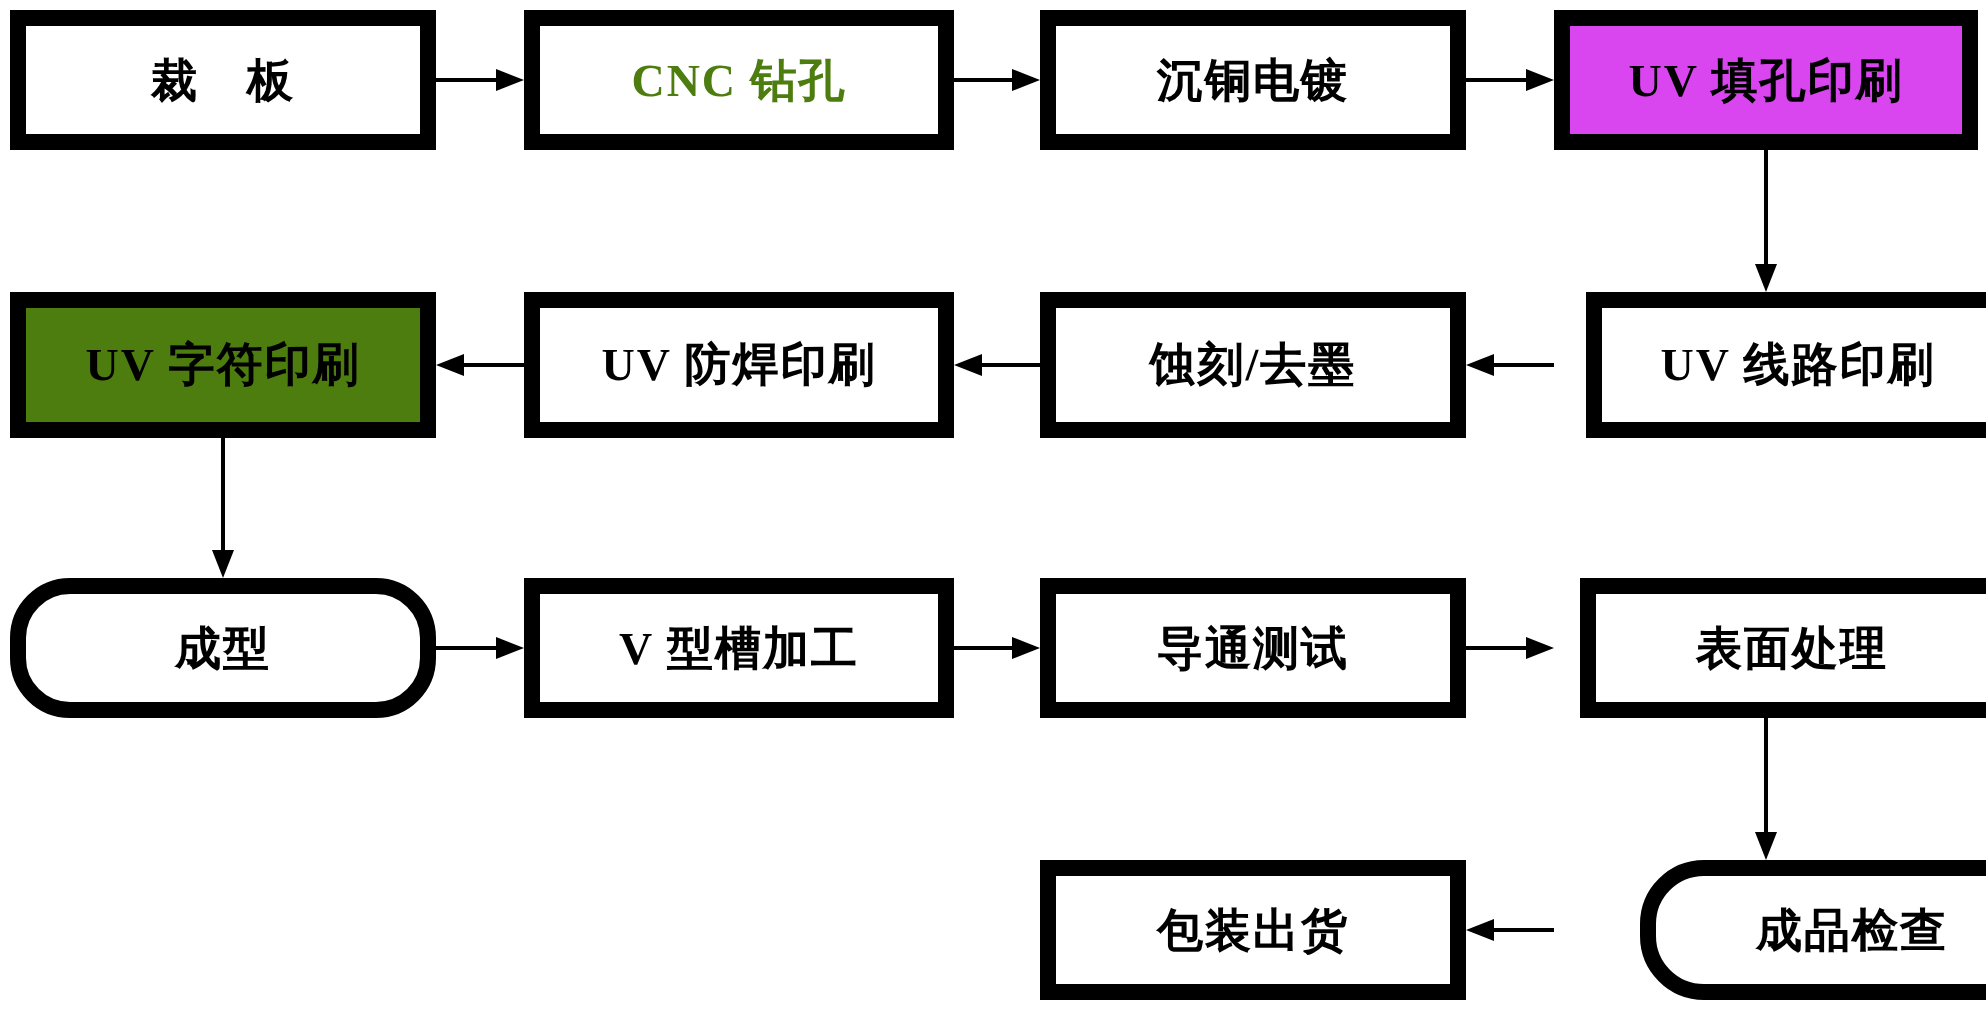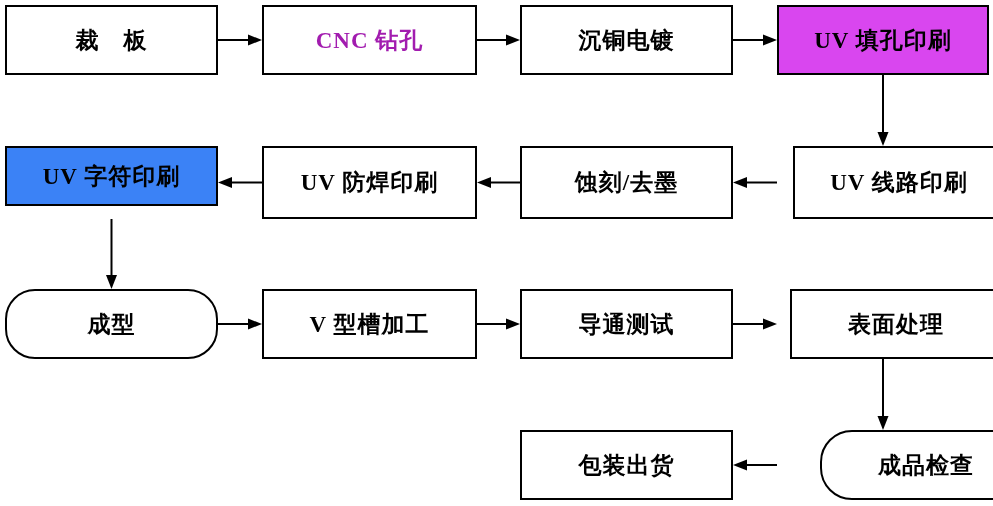--- a/index.html
+++ b/index.html
@@ -19,21 +19,21 @@
     position: absolute;
     left: 0;
     top: 0;
     width: 993px;
     height: 506px;
     pointer-events: none;
   }
   .node {
     position: absolute;
     box-sizing: border-box;
-    border: 2px solid #15803d;
+    border: 8px solid #15803d;
     background: #ffffff;
     display: flex;
     align-items: center;
     justify-content: center;
     font-weight: bold;
     font-size: 23px;
     letter-spacing: 1px;
     color: #000000;
     white-space: pre;
   }
@@ -77,24 +77,24 @@
       <polygon points="520,324 506,318.5 506,329.5" fill="#000000"></polygon>
       <line x1="733" y1="324" x2="765" y2="324" stroke="#000000" stroke-width="2"></line>
       <polygon points="777,324 763,318.5 763,329.5" fill="#000000"></polygon>
       <line x1="883" y1="359" x2="883" y2="418" stroke="#000000" stroke-width="2"></line>
       <polygon points="883,430 877.5,416 888.5,416" fill="#000000"></polygon>
       <line x1="777" y1="465" x2="745" y2="465" stroke="#000000" stroke-width="2"></line>
       <polygon points="733,465 747,459.5 747,470.5" fill="#000000"></polygon>
     </svg>
   <div id="nodes">
       <div class="node" style="left: 5px; top: 5px; width: 213px; height: 70px; border-color: rgb(0, 0, 0); background: rgb(255, 255, 255); color: rgb(0, 0, 0);">裁　板</div>
-      <div class="node" style="left: 262px; top: 5px; width: 215px; height: 70px; border-color: rgb(0, 0, 0); background: rgb(255, 255, 255); color: #a21caf;">CNC 钻孔</div>
+      <div class="node" style="left: 262px; top: 5px; width: 215px; height: 70px; border-color: rgb(0, 0, 0); background: rgb(255, 255, 255); color: #4d7c0f;">CNC 钻孔</div>
       <div class="node" style="left: 520px; top: 5px; width: 213px; height: 70px; border-color: rgb(0, 0, 0); background: rgb(255, 255, 255); color: rgb(0, 0, 0);">沉铜电镀</div>
       <div class="node" style="left: 777px; top: 5px; width: 212px; height: 70px; border-color: rgb(0, 0, 0); background: #d946ef; color: rgb(0, 0, 0);">UV 填孔印刷</div>
-      <div class="node" style="left: 5px; top: 146px; width: 213px; height: 60px; border-color: rgb(0, 0, 0); background: #3b82f6; color: rgb(0, 0, 0);">UV 字符印刷</div>
+      <div class="node" style="left: 5px; top: 146px; width: 213px; height: 73px; border-color: rgb(0, 0, 0); background: #4d7c0f; color: rgb(0, 0, 0);">UV 字符印刷</div>
       <div class="node" style="left: 262px; top: 146px; width: 215px; height: 73px; border-color: rgb(0, 0, 0); background: rgb(255, 255, 255); color: rgb(0, 0, 0);">UV 防焊印刷</div>
       <div class="node" style="left: 520px; top: 146px; width: 213px; height: 73px; border-color: rgb(0, 0, 0); background: rgb(255, 255, 255); color: rgb(0, 0, 0);">蚀刻/去墨</div>
       <div class="node" style="left: 777px; top: 146px; width: 212px; height: 73px; border-color: rgb(0, 0, 0); background: rgb(255, 255, 255); color: rgb(0, 0, 0); margin-left: 16px;">UV 线路印刷</div>
       <div class="node" style="left: 5px; top: 289px; width: 213px; height: 70px; border-color: rgb(0, 0, 0); background: rgb(255, 255, 255); color: rgb(0, 0, 0); border-radius: 30px;">成型</div>
       <div class="node" style="left: 262px; top: 289px; width: 215px; height: 70px; border-color: rgb(0, 0, 0); background: rgb(255, 255, 255); color: rgb(0, 0, 0);">V 型槽加工</div>
       <div class="node" style="left: 520px; top: 289px; width: 213px; height: 70px; border-color: rgb(0, 0, 0); background: rgb(255, 255, 255); color: rgb(0, 0, 0);">导通测试</div>
       <div class="node" style="left: 777px; top: 289px; width: 212px; height: 70px; border-color: rgb(0, 0, 0); background: rgb(255, 255, 255); color: rgb(0, 0, 0); margin-left: 13px;">表面处理</div>
       <div class="node" style="left: 520px; top: 430px; width: 213px; height: 70px; border-color: rgb(0, 0, 0); background: rgb(255, 255, 255); color: rgb(0, 0, 0);">包装出货</div>
       <div class="node" style="left: 820px; top: 430px; width: 212px; height: 70px; border-color: rgb(0, 0, 0); background: rgb(255, 255, 255); color: rgb(0, 0, 0); border-radius: 32px;">成品检查</div>
     </div>

